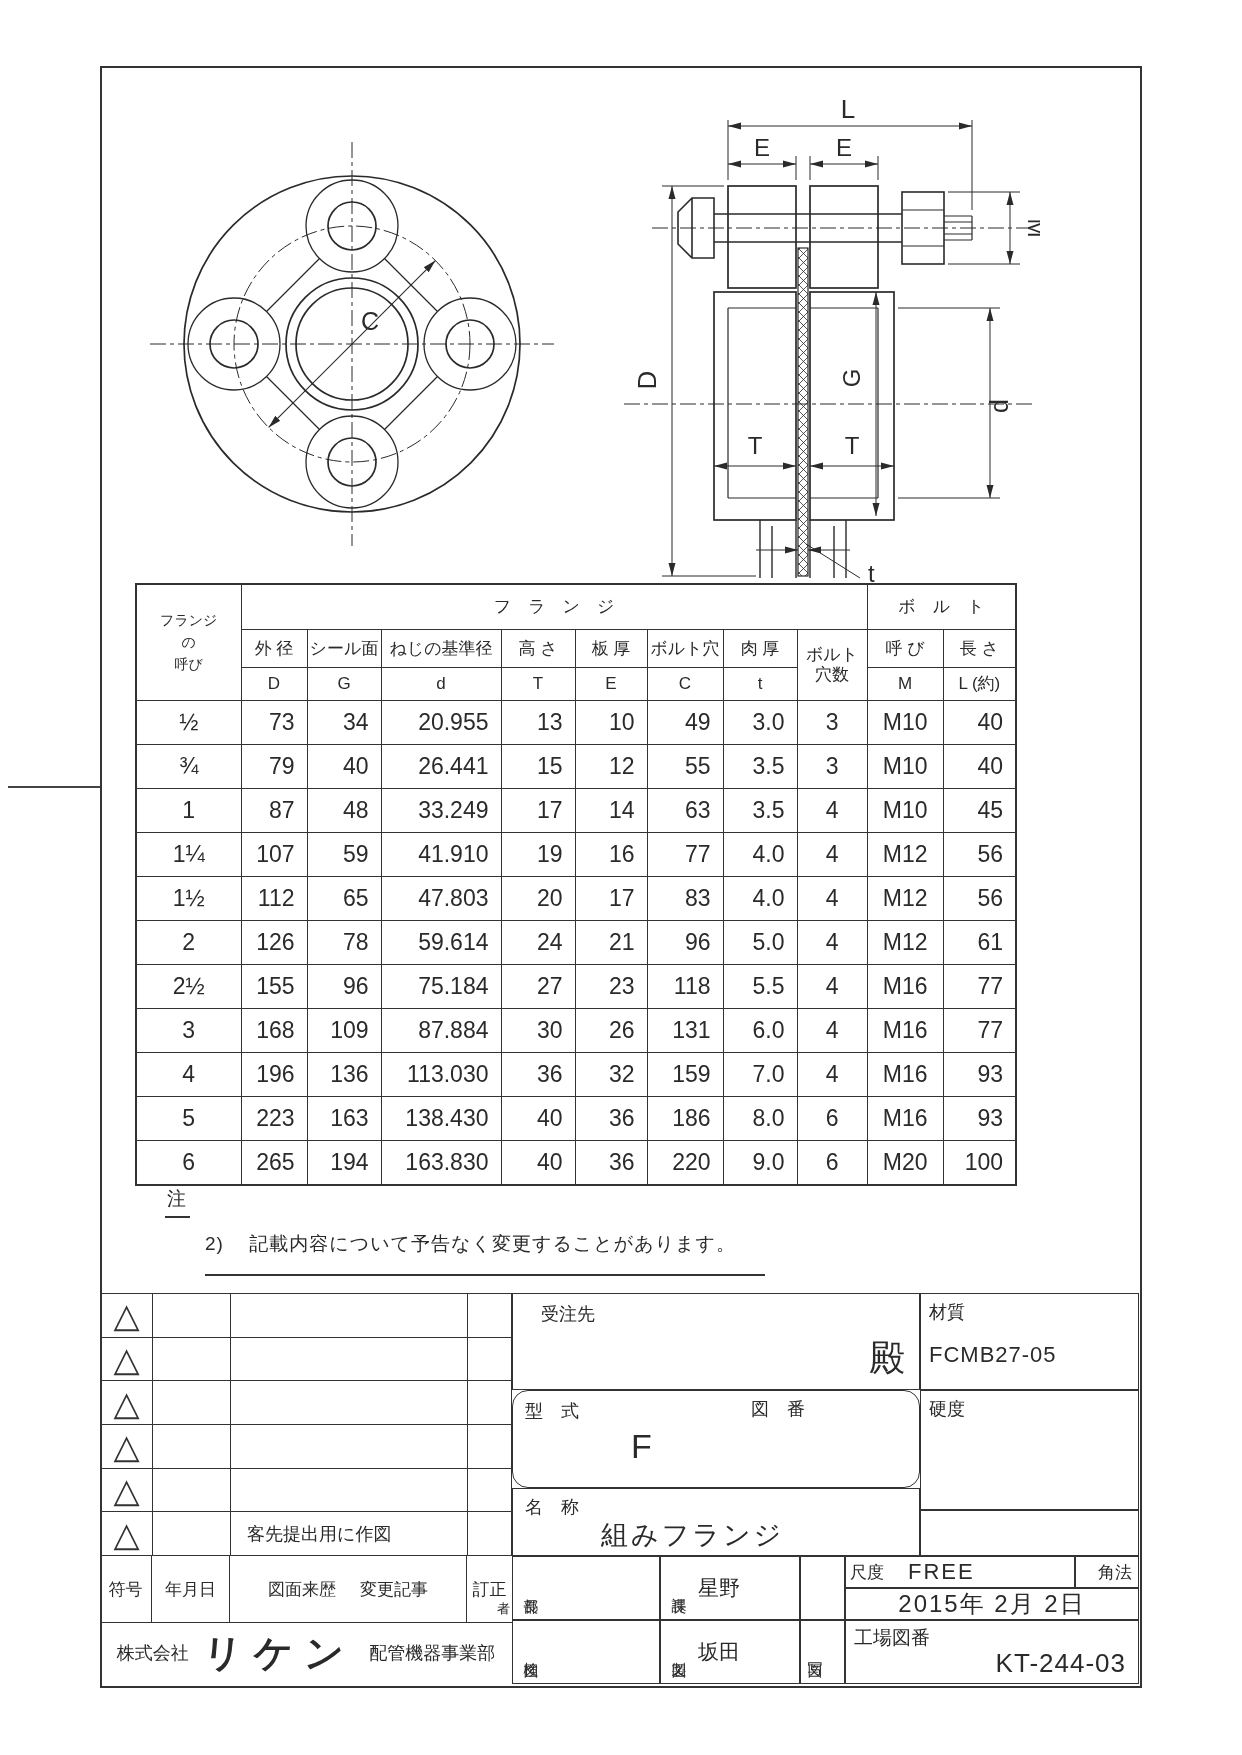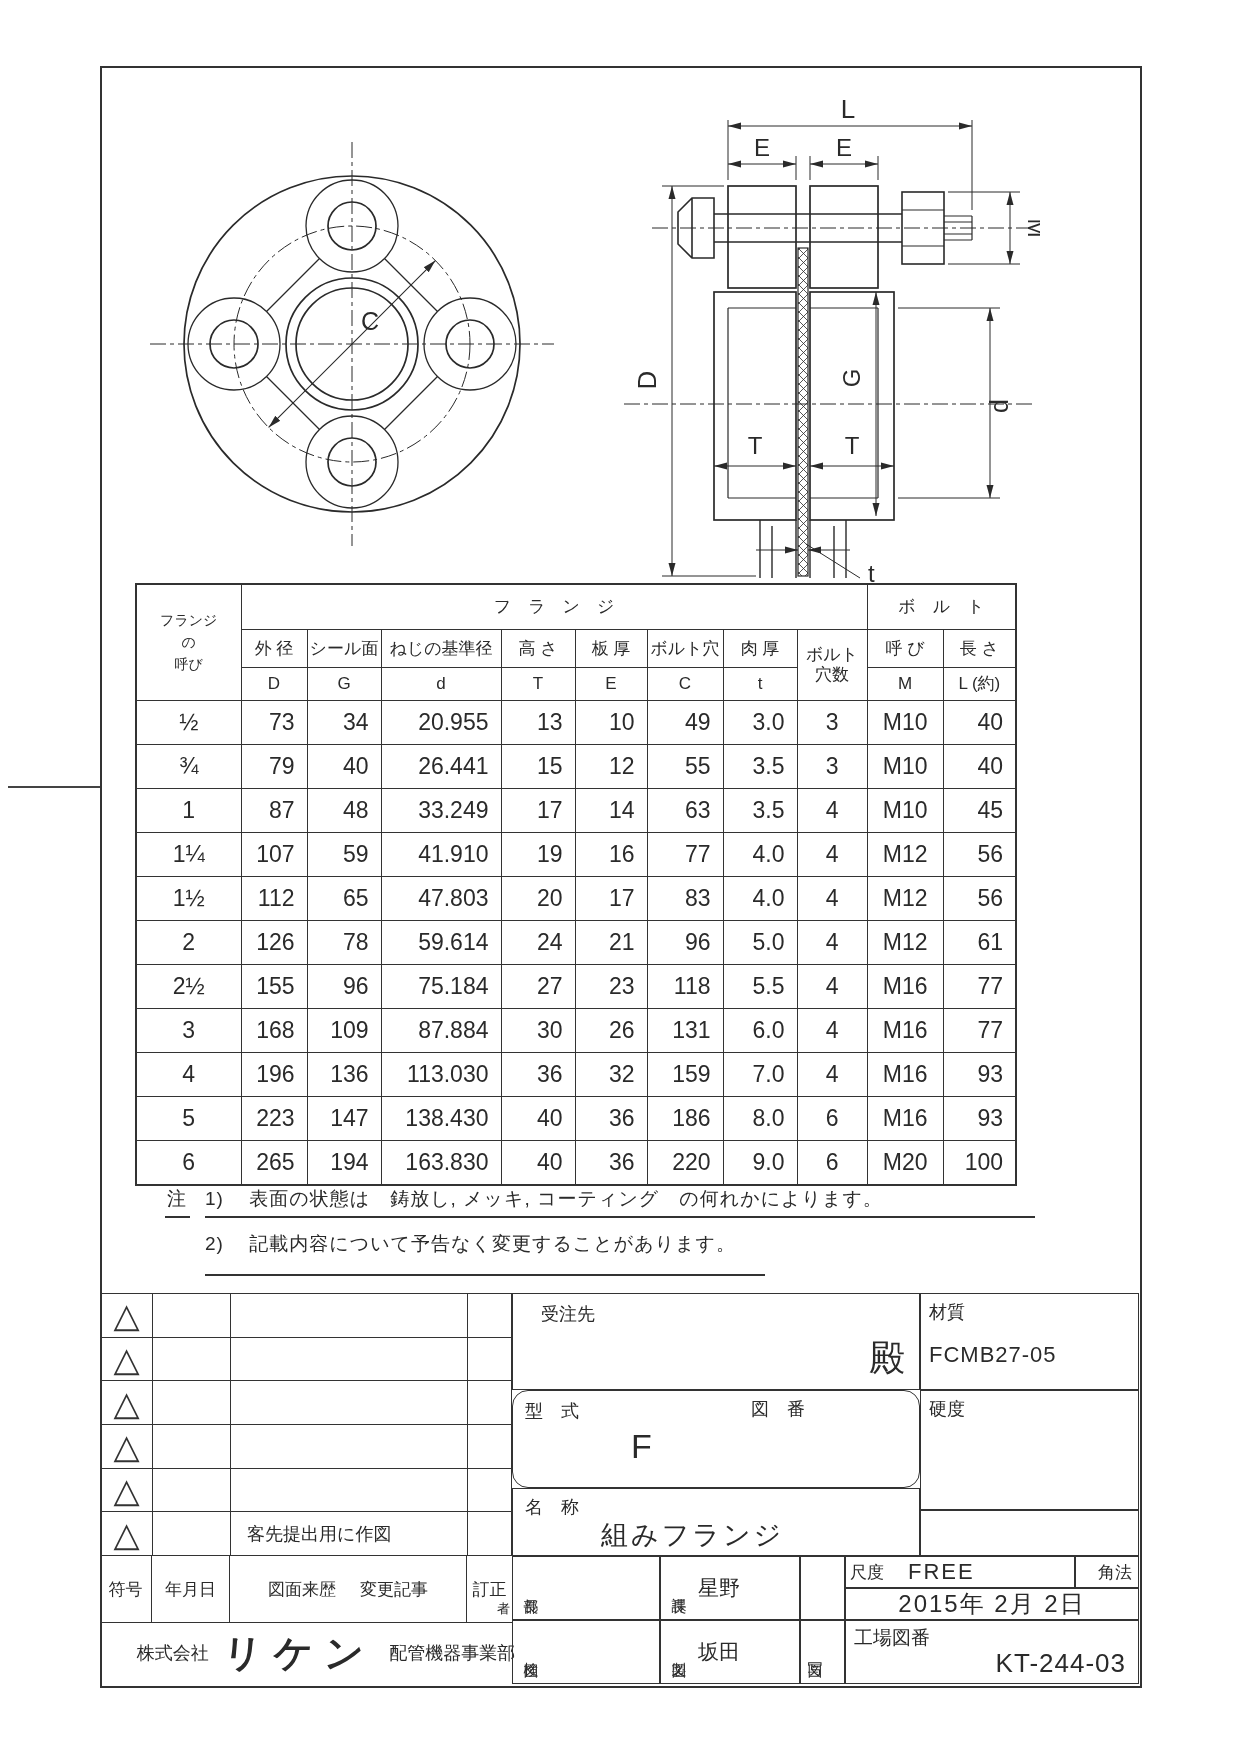--- a/index.html
+++ b/index.html
@@ -44,21 +44,21 @@
   .rev-row>div:last-child{border-right:none;}
   .tri{font-size:34px;line-height:1;color:#333;}
   .rev-head{position:absolute;left:100px;top:1556px;width:412px;height:66px;display:grid;
             grid-template-columns:52px 78px 237px 45px;border-bottom:1.6px solid #333;}
   .rev-head>div{border-right:1.6px solid #333;display:flex;align-items:center;justify-content:center;font-size:17px;}
   .rev-head>div:last-child{border-right:none;}
   .hist-cell{gap:24px;}
   .corr{position:relative;font-size:14px;}
   .corr .c2{position:absolute;right:2px;bottom:4px;font-size:13px;}
   .company{position:absolute;left:100px;top:1622px;width:412px;height:62px;display:flex;
-           align-items:center;justify-content:center;gap:14px;margin-left:20px;}
+           align-items:center;justify-content:center;gap:14px;}
   .company .pre{font-size:18px;}
   .company .name{font-size:38px;letter-spacing:12px;font-weight:bold;transform:skewX(-6deg);}
   .company .div{font-size:18px;}
   .cell-label{position:absolute;font-size:18px;}
   .big-f{font-size:34px;}
   .tono{font-size:36px;}
   .name-val{font-size:27px;letter-spacing:3px;}
 
   .vlabel{writing-mode:vertical-rl;text-orientation:upright;font-size:15px;letter-spacing:2px;}
   .staff-cell{display:flex;align-items:center;gap:10px;padding-left:8px;}
@@ -333,21 +333,21 @@
           <td class="ta-r">32</td>
           <td class="ta-r">159</td>
           <td class="ta-r">7.0</td>
           <td class="ta-c">4</td>
           <td class="ta-c">M16</td>
           <td class="ta-r">93</td>
         </tr>
         <tr>
           <td class="ta-c">5</td>
           <td class="ta-r">223</td>
-          <td class="ta-r">147</td>
+          <td class="ta-r">163</td>
           <td class="ta-r">138.430</td>
           <td class="ta-r">40</td>
           <td class="ta-r">36</td>
           <td class="ta-r">186</td>
           <td class="ta-r">8.0</td>
           <td class="ta-c">6</td>
           <td class="ta-c">M16</td>
           <td class="ta-r">93</td>
         </tr>
         <tr>
@@ -360,24 +360,20 @@
           <td class="ta-r">220</td>
           <td class="ta-r">9.0</td>
           <td class="ta-c">6</td>
           <td class="ta-c">M20</td>
           <td class="ta-r">100</td>
         </tr>
       </tbody>
   </table>
 
   <div class="note-prefix">注</div>
-  <div class="note-line nl1">
-    <span class="note-no">1)</span>
-    <span>表面の状態は　鋳放し, メッキ, コーティング　の何れかによります。</span>
-  </div>
   <div class="note-line nl2">
     <span class="note-no">2)</span>
     <span>記載内容について予告なく変更することがあります。</span>
   </div>
 
   <div class="rev-rows tb" style="left:100px;top:1293px;width:412px;height:263px;border-bottom:none;">
       <div class="rev-row">
         <div>
           <span class="tri">△</span>
         </div>

